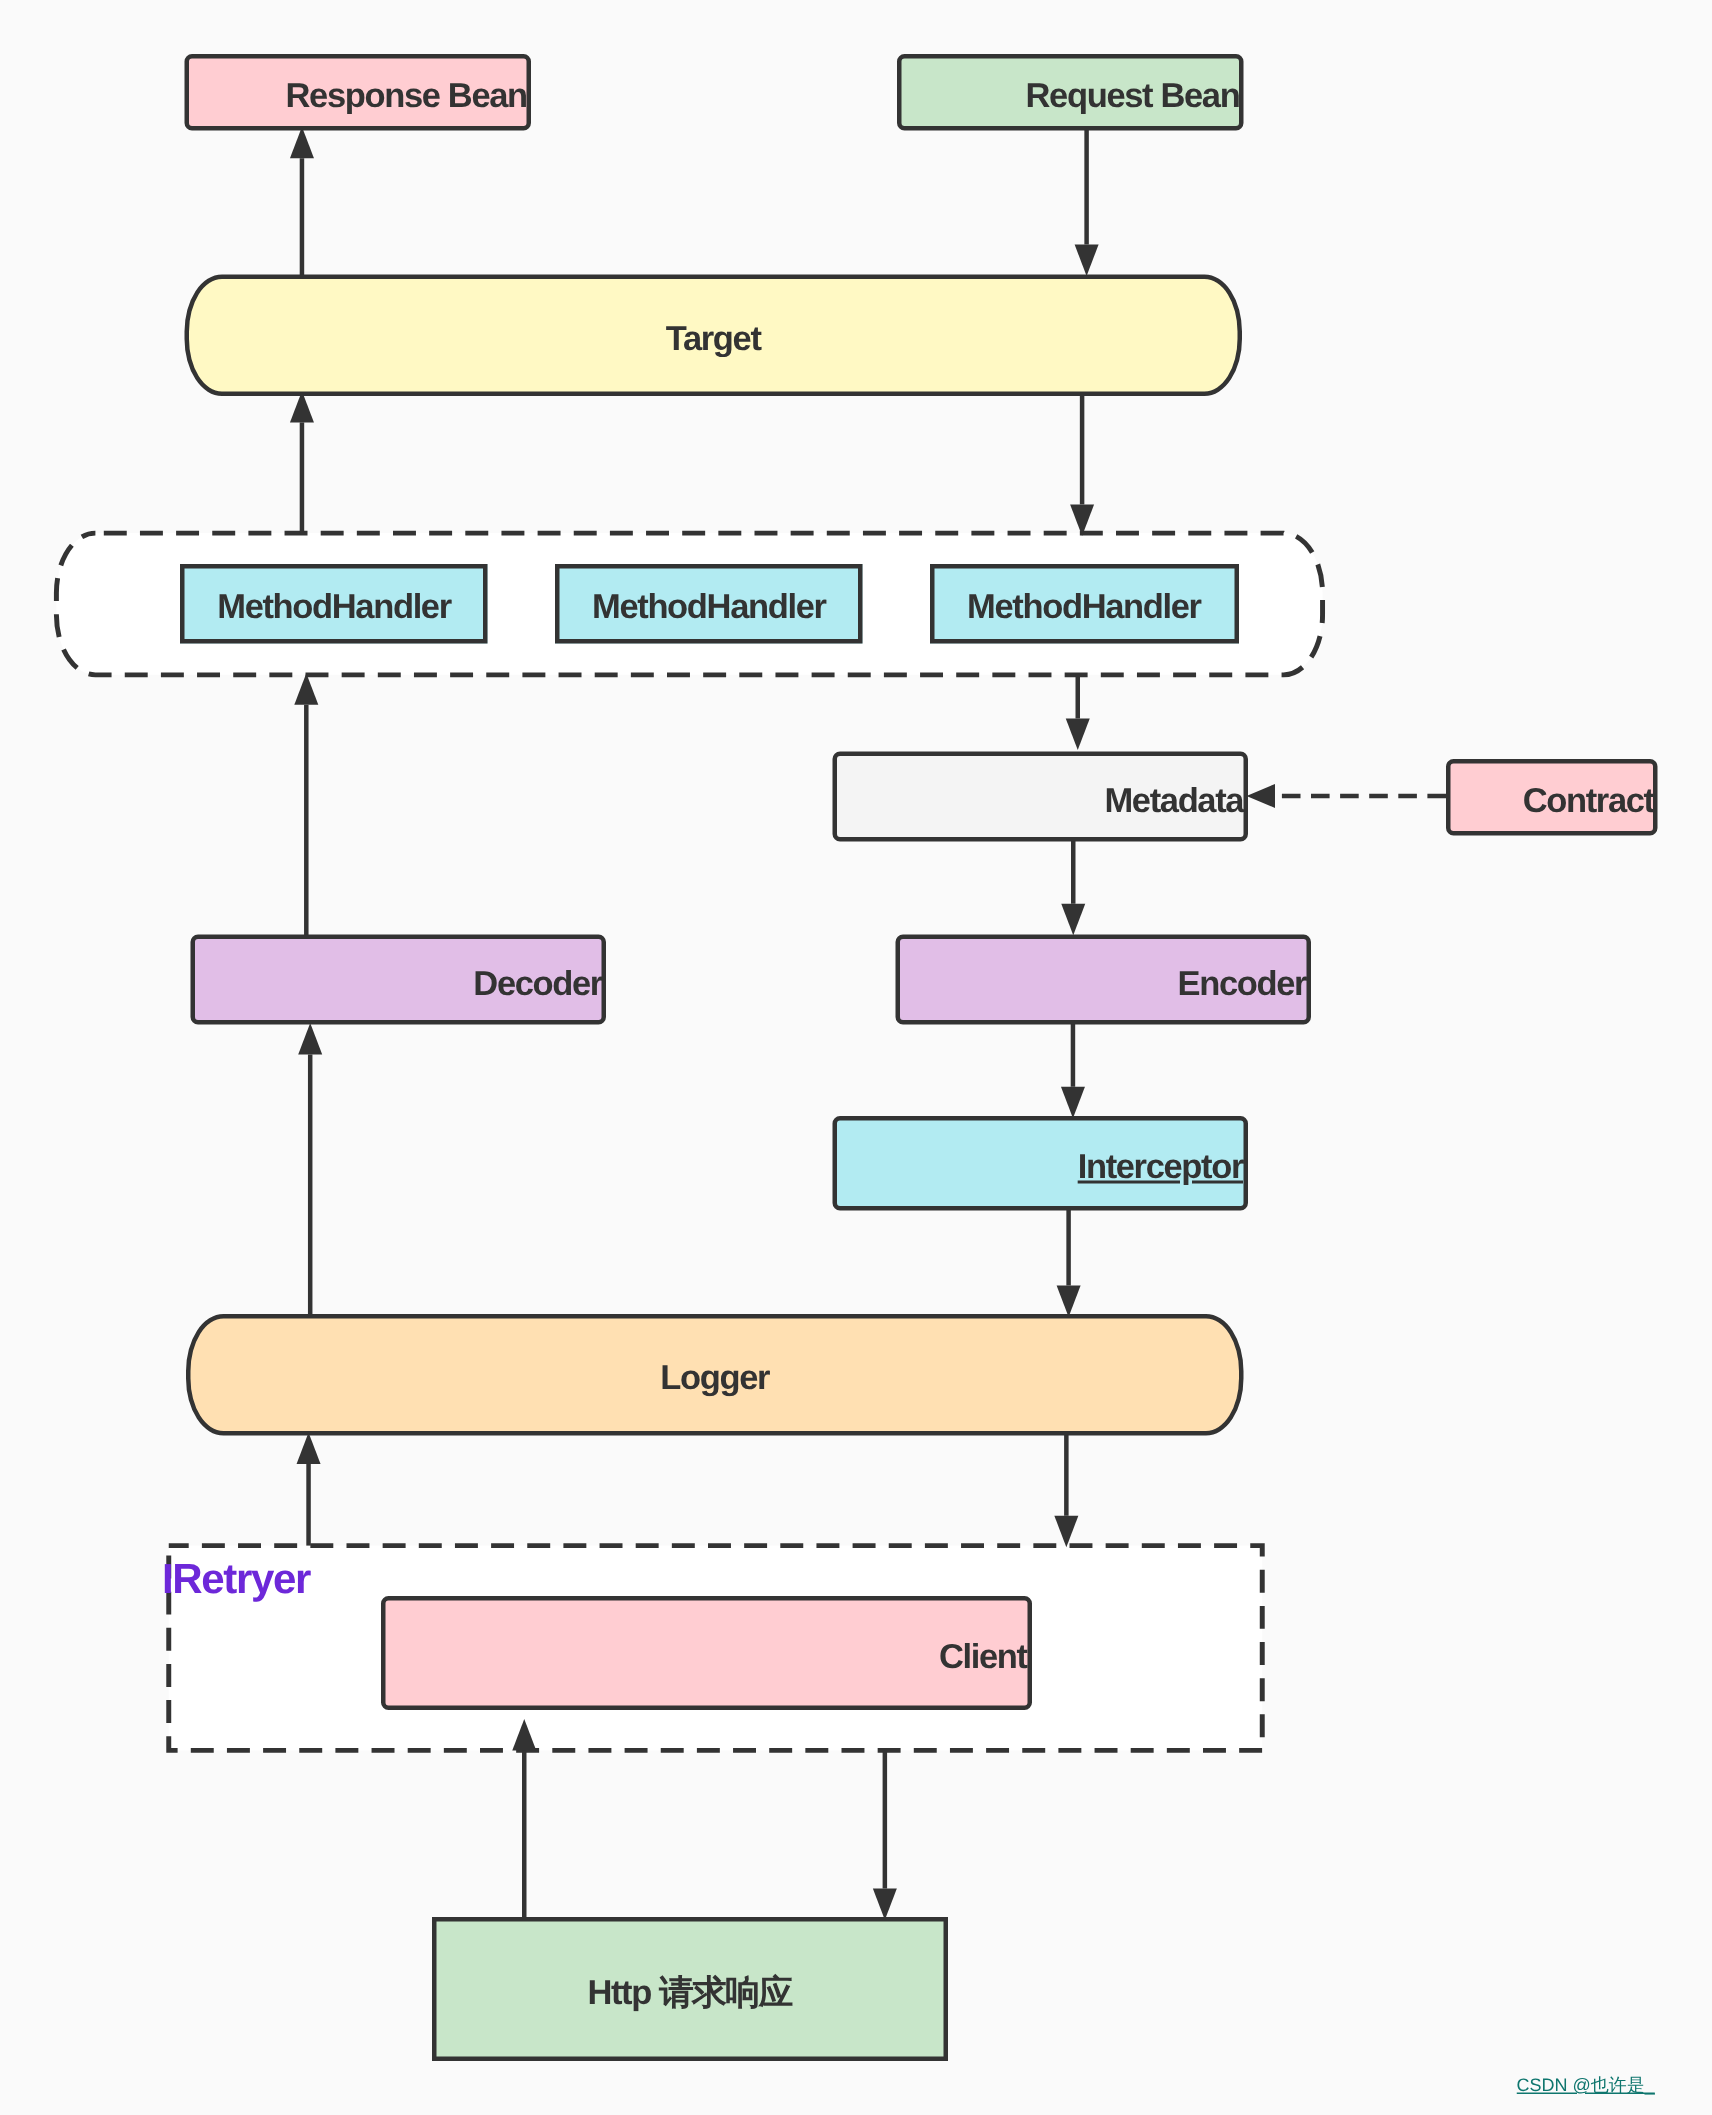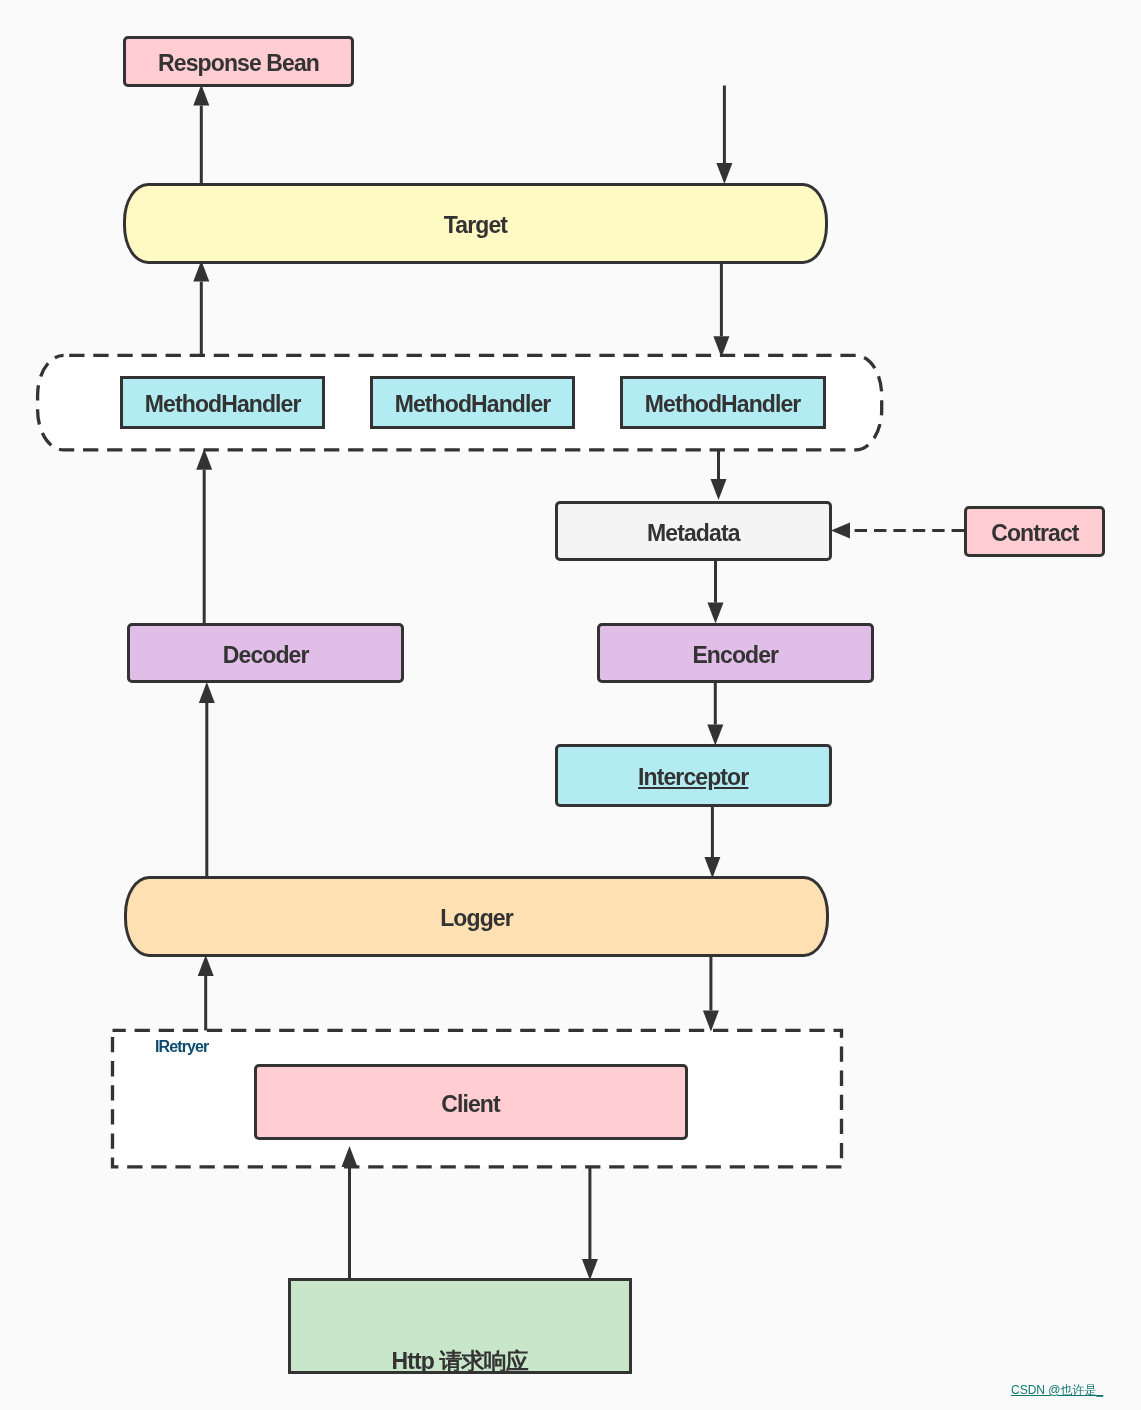--- a/index.html
+++ b/index.html
@@ -17,26 +17,26 @@
     box-sizing:border-box;
     display:flex;align-items:center;justify-content:center;
     border:3px solid #333333;
     color:#333333;
     font-weight:bold;
     font-size:23px;
     line-height:1;
     white-space:nowrap;
     letter-spacing:-0.9px;
   }
-  .rect{border-radius:5px;}
+  .rect{border-radius:5px;justify-content:flex-end;}
   .sharp{border-radius:0;}
   .stadium{border-radius:25px/38px;}
   .cluster-label{
-    position:absolute;color:#0c4a6e;font-weight:bold;font-size:16px;
-    line-height:1;white-space:nowrap;letter-spacing:-0.9px;margin-left:47px;
+    position:absolute;color:#6d28d9;font-weight:bold;font-size:28px;
+    line-height:1;white-space:nowrap;letter-spacing:-0.9px;
   }
   svg.edges,svg.clusters{position:absolute;left:0;top:0;width:1141px;height:1410px;overflow:visible;}
   .edge{fill:none;stroke:#333333;stroke-width:3;}
   .edge-dashed{stroke-dasharray:12.4 7.0;}
   .ahead{fill:#333333;stroke:none;}
   .watermark{
     position:absolute;color:#0f766e;font-size:12px;font-weight:normal;
     white-space:nowrap;
     text-decoration:underline;
   }
@@ -112,20 +112,23 @@
     <g>
       <path class="edge" d="M589.9,1166.9 L589.9,1259.0"></path>
       <path class="ahead" d="M589.9,1280.0 L581.9,1259.0 L597.9,1259.0 Z"></path>
     </g>
   </svg>
 
   <div class="node rect" style="left: 122.9px; top: 35.9px; width: 231.3px; height: 51.1px; background: rgb(255, 205, 210);">
     <span>Response Bean</span>
   </div>
 
+  <div class="node rect" style="left: 598.2px; top: 35.9px; width: 231.1px; height: 51.1px; background: rgb(200, 230, 201);">
+    <span>Request Bean</span>
+  </div>
 
   <div class="node stadium" style="left: 122.7px; top: 182.9px; width: 705.5px; height: 81.1px; background: rgb(255, 249, 196); align-items: center;">
     <span>Target</span>
   </div>
 
   <div class="node sharp" style="left: 119.9px; top: 376.2px; width: 205.6px; height: 52.8px; background: rgb(178, 235, 242);">
     <span>MethodHandler</span>
   </div>
   <div class="node sharp" style="left: 369.6px; top: 376.2px; width: 205.9px; height: 52.8px; background: rgb(178, 235, 242);">
     <span>MethodHandler</span>
@@ -153,18 +156,18 @@
   </div>
 
   <div class="node stadium" style="left: 123.7px; top: 875.9px; width: 705.6px; height: 81.3px; background: rgb(255, 224, 178);">
     <span>Logger</span>
   </div>
 
   <div class="node rect" style="left: 253.5px; top: 1064.1px; width: 434px; height: 76.1px; background: rgb(255, 205, 210);">
     <span>Client</span>
   </div>
 
-  <div class="node sharp" style="left: 287.7px; top: 1278px; width: 344.1px; height: 96.2px; background: rgb(200, 230, 201); align-items: flex-end;">
+  <div class="node sharp" style="left: 287.7px; top: 1278px; width: 344.1px; height: 96.2px; background: rgb(200, 230, 201);">
     <span>Http 请求响应</span>
   </div>
 
   <div class="watermark" style="left:1011px;top:1382px;">CSDN @也许是_</div>
 </div>
 
 </body></html>

